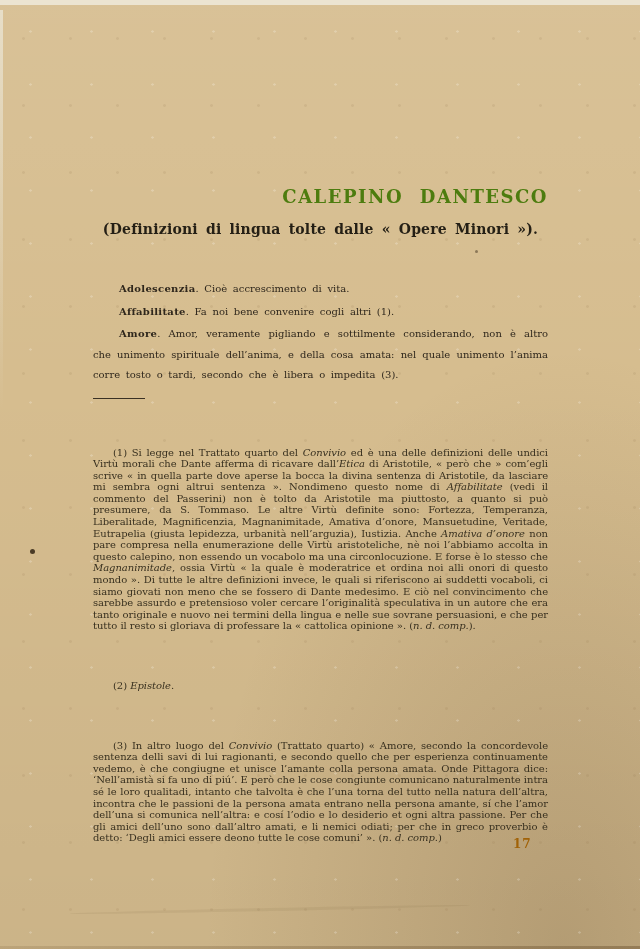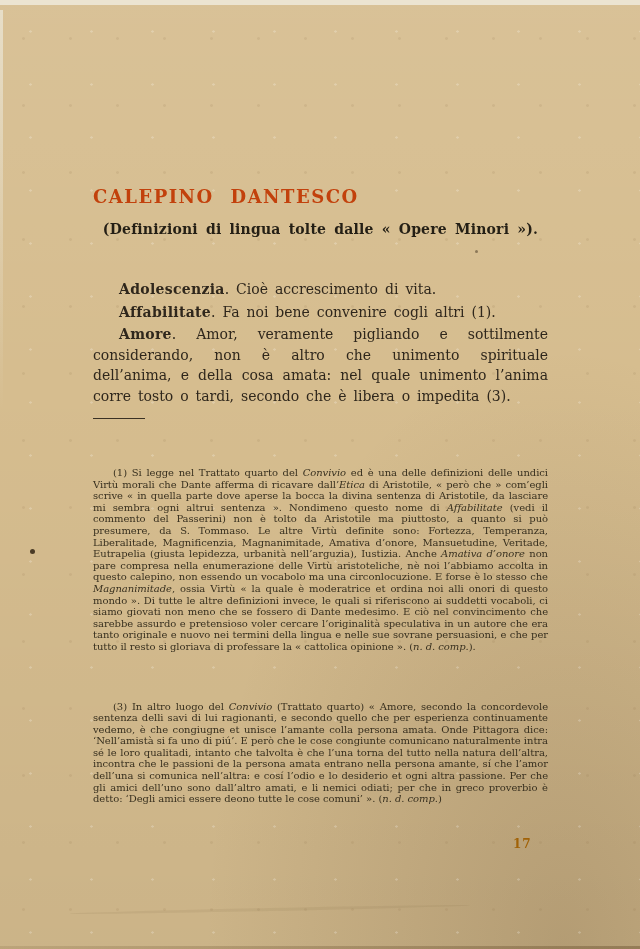--- a/index.html
+++ b/index.html
@@ -33,30 +33,30 @@
     background:rgba(120,95,60,.10); border-radius:50%;
     transform:rotate(-1.2deg);
   }
   .speck { position:absolute; border-radius:50%; }
   .speck-a { left:30px; top:544px; width:5px; height:5px; background:#4a3b26; }
   .speck-b { left:475px; top:245px; width:3px; height:3px; background:#6c5a40; opacity:.7; }
 
   .content { position:absolute; left:93px; top:186px; width:455px; color:#2f271c; }
 
   .title {
-    text-align:left; font-weight:bold; font-size:18px; letter-spacing:1.5px;
-    word-spacing:9px; color:#c2410c;
+    text-align:right; font-weight:bold; font-size:18px; letter-spacing:1.5px;
+    word-spacing:9px; color:#4d7c0f;
   }
   .subtitle {
     margin-top:14px; text-align:center; font-weight:bold; font-size:14px;
     letter-spacing:.2px; word-spacing:3px; color:#241f15;
   }
   .entries { margin-top:42px; }
   .entry {
-    font-size:14px; line-height:20.5px; text-align:justify; text-indent:26px;
+    font-size:10px; line-height:20.5px; text-align:justify; text-indent:26px;
     word-spacing:2.5px; margin-top:2px;
   }
   .entry .term { font-weight:bold; letter-spacing:.3px; }
 
   .footnote-rule {
     margin:12px 0 11px 0; width:52px; height:0;
     border-top:1.5px solid #3a3124;
   }
   .footnotes { color:#38301f; }
   .footnote {
@@ -84,17 +84,18 @@
   <div class="title">CALEPINO DANTESCO</div>
   <div class="subtitle">(Definizioni di lingua tolte dalle « Opere Minori »).</div>
   <div class="entries">
       <p class="entry"><b class="term">Adolescenzia</b><span>. Cioè accrescimento di vita.</span></p>
       <p class="entry"><b class="term">Affabilitate</b><span>. Fa noi bene convenire cogli altri (1).</span></p>
       <p class="entry"><b class="term">Amore</b><span>. Amor, veramente pigliando e sottilmente considerando, non è altro che unimento spirituale dell’anima, e della cosa amata: nel quale unimento l’anima corre tosto o tardi, secondo che è libera o impedita (3).</span></p>
     </div>
   <div class="footnote-rule"></div>
   <div class="footnotes">
       <p class="footnote"><span>(1) Si legge nel Trattato quarto del </span><i>Convivio</i><span> ed è una delle definizioni delle undici Virtù morali che Dante afferma di ricavare dall’</span><i>Etica</i><span> di Aristotile, « però che » com’egli scrive « in quella parte dove aperse la bocca la divina sentenza di Aristotile, da lasciare mi sembra ogni altrui sentenza ». Nondimeno questo nome di </span><i>Affabilitate</i><span> (vedi il commento del Passerini) non è tolto da Aristotile ma piuttosto, a quanto si può presumere, da S. Tommaso. Le altre Virtù definite sono: Fortezza, Temperanza, Liberalitade, Magnificenzia, Magnanimitade, Amativa d’onore, Mansuetudine, Veritade, Eutrapelia (giusta lepidezza, urbanità nell’arguzia), Iustizia. Anche </span><i>Amativa d’onore</i><span> non pare compresa nella enumerazione delle Virtù aristoteliche, nè noi l’abbiamo accolta in questo calepino, non essendo un vocabolo ma una circonlocuzione. E forse è lo stesso che </span><i>Magnanimitade</i><span>, ossia Virtù « la quale è moderatrice et ordina noi alli onori di questo mondo ». Di tutte le altre definizioni invece, le quali si riferiscono ai suddetti vocaboli, ci siamo giovati non meno che se fossero di Dante medesimo. E ciò nel convincimento che sarebbe assurdo e pretensioso voler cercare l’originalità speculativa in un autore che era tanto originale e nuovo nei termini della lingua e nelle sue sovrane persuasioni, e che per tutto il resto si gloriava di professare la « cattolica opinione ». (</span><i>n. d. comp.</i><span>).</span></p>
+      <p class="footnote"><span>(2) </span><i>Epistole</i><span>.</span></p>
       <p class="footnote"><span>(3) In altro luogo del </span><i>Convivio</i><span> (Trattato quarto) « Amore, secondo la concordevole sentenza delli savi di lui ragionanti, e secondo quello che per esperienza continuamente vedemo, è che congiugne et unisce l’amante colla persona amata. Onde Pittagora dice: ‘Nell’amistà si fa uno di piú’. E però che le cose congiunte comunicano naturalmente intra sé le loro qualitadi, intanto che talvolta è che l’una torna del tutto nella natura dell’altra, incontra che le passioni de la persona amata entrano nella persona amante, sí che l’amor dell’una si comunica nell’altra: e cosí l’odio e lo desiderio et ogni altra passione. Per che gli amici dell’uno sono dall’altro amati, e li nemici odiati; per che in greco proverbio è detto: ‘Degli amici essere deono tutte le cose comuni’ ». (</span><i>n. d. comp.</i><span>)</span></p>
     </div>
 </div>
 
 <div class="page-number">17</div>
 
 </body></html>

